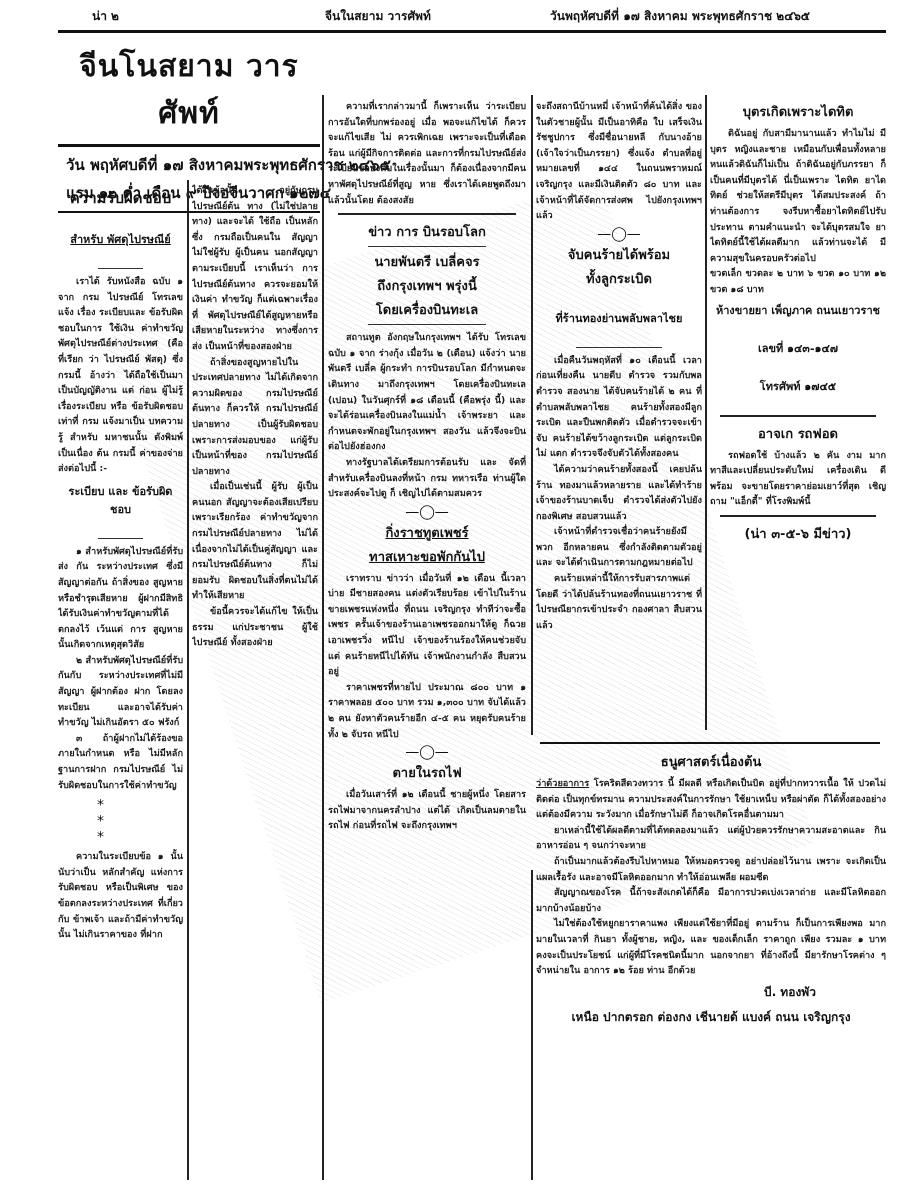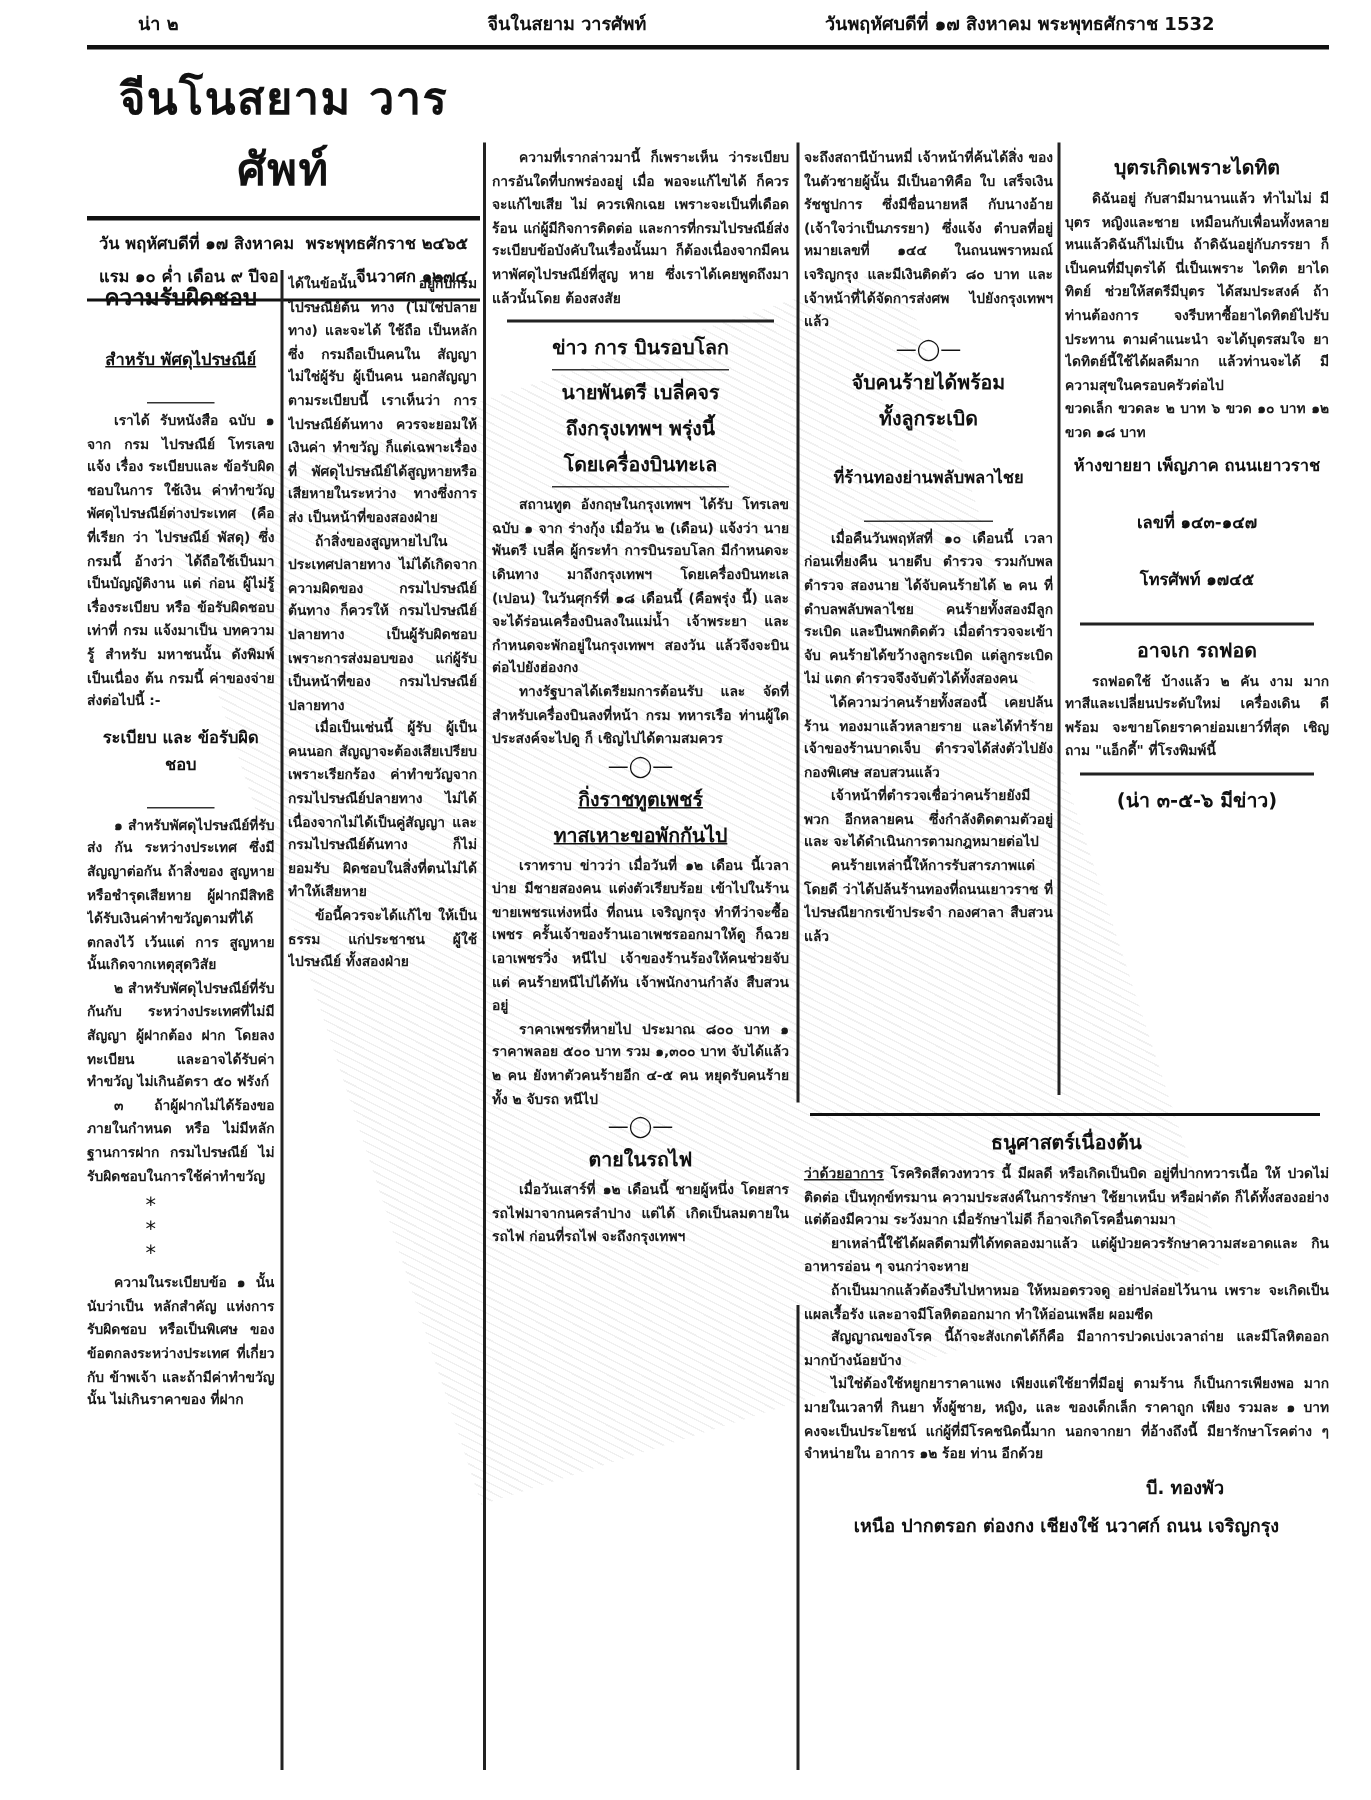--- a/index.html
+++ b/index.html
@@ -5,21 +5,21 @@
   html, body { margin:0; padding:0; background:#ffffff; }
   body { width:914px; height:1200px; position:relative; overflow:hidden;
          font-family:"DejaVu Sans", sans-serif; color:#111; }
   .page { position:absolute; left:0; top:0; width:820px; height:1200px; }
   .abs { position:absolute; }
   .runhead { font-size:12px; font-weight:bold; white-space:nowrap; }
   .rule { position:absolute; background:#111; }
   .vrule { position:absolute; width:2px; background:#222; }
   .col { position:absolute; overflow:hidden; }
   .mast-title { text-align:center; font-size:30px; font-weight:bold; letter-spacing:1px; }
-  .mast-date { font-size:11px; font-weight:bold; white-space:nowrap; }
+  .mast-date { font-size:15px; font-weight:bold; white-space:nowrap; }
   .head-lg { text-align:center; font-size:15px; font-weight:bold; margin:4px 0 2px; }
   .head-md { text-align:center; font-size:13px; font-weight:bold; margin:3px 0; }
   .head-sm { text-align:center; font-size:11px; font-weight:bold; margin:20px 0; }
   .under { text-decoration:underline; }
   .body-text { font-size:9.2px; line-height:15.6px; text-align:justify; font-weight:bold; color:#1a1a1a; }
   .indent { text-indent:18px; }
   .sep { height:2px; background:#222; margin:6px 10px; }
   .sep-thin { height:1px; background:#333; margin:4px 40px; }
   .ornament { text-align:center; font-size:14px; margin:2px 0; }
   .stars { text-align:center; font-size:14px; letter-spacing:40px; margin:4px 0; }
@@ -27,21 +27,21 @@
   .addr { text-align:center; font-size:12px; font-weight:bold; margin-top:6px; }
   .noise { position:absolute; background:repeating-linear-gradient(45deg, rgba(0,0,0,0.06) 0 1px, transparent 1px 5px); pointer-events:none; }
 </style>
 </head>
 <body>
 
 <div class="page">
 
   <div class="abs runhead" style="left:92px; top:6px;">น่า ๒</div>
   <div class="abs runhead" style="left:325px; top:6px;">จีนในสยาม วารศัพท์</div>
-  <div class="abs runhead" style="left:550px; top:6px;">วันพฤหัศบดีที่ ๑๗ สิงหาคม   พระพุทธศักราช 1532</div>
+  <div class="abs runhead" style="left:550px; top:6px;">วันพฤหัศบดีที่ ๑๗ สิงหาคม   พระพุทธศักราช ๒๔๖๕</div>
   <div class="rule" style="left:58px; top:30px; width:828px; height:3px;"></div>
 
   <div class="abs" style="left:58px; top:36px; width:262px; height:140px;">
     <div class="mast-title" style="margin-top:6px;">จีนโนสยาม วารศัพท์</div>
     <div style="height:3px; background:#111; margin:8px 0 6px;"></div>
     <div style="display:flex; justify-content:space-between; padding:0 8px;">
       <span class="mast-date">วัน พฤหัศบดีที่ ๑๗ สิงหาคม</span>
       <span class="mast-date">พระพุทธศักราช ๒๔๖๕</span>
     </div>
     <div style="display:flex; justify-content:space-between; padding:4px 8px 0;">
@@ -131,17 +131,17 @@
     <div class="head-md">ธนูศาสตร์เนื่องต้น</div>
     <div class="body-text">
       <span style="text-decoration:underline;">ว่าด้วยอาการ</span>
       <span>โรคริดสีดวงทวาร นี้ มีผลดี หรือเกิดเป็นบิด อยู่ที่ปากทวารเนื้อ ให้ ปวดไม่ติดต่อ เป็นทุกข์ทรมาน ความประสงค์ในการรักษา ใช้ยาเหน็บ หรือผ่าตัด ก็ได้ทั้งสองอย่าง แต่ต้องมีความ ระวังมาก เมื่อรักษาไม่ดี ก็อาจเกิดโรคอื่นตามมา</span>
     </div>
     <div class="body-text indent">ยาเหล่านี้ใช้ได้ผลดีตามที่ได้ทดลองมาแล้ว แต่ผู้ป่วยควรรักษาความสะอาดและ กินอาหารอ่อน ๆ จนกว่าจะหาย</div>
     <div class="body-text indent">ถ้าเป็นมากแล้วต้องรีบไปหาหมอ ให้หมอตรวจดู อย่าปล่อยไว้นาน เพราะ จะเกิดเป็นแผลเรื้อรัง และอาจมีโลหิตออกมาก ทำให้อ่อนเพลีย ผอมซีด</div>
     <div class="body-text indent">สัญญาณของโรค นี้ถ้าจะสังเกตได้ก็คือ มีอาการปวดเบ่งเวลาถ่าย และมีโลหิตออก มากบ้างน้อยบ้าง</div>
     <div class="body-text indent">ไม่ใช่ต้องใช้หยูกยาราคาแพง เพียงแต่ใช้ยาที่มีอยู่ ตามร้าน ก็เป็นการเพียงพอ มาก มายในเวลาที่ กินยา ทั้งผู้ชาย, หญิง, และ ของเด็กเล็ก ราคาถูก เพียง รวมละ ๑ บาท คงจะเป็นประโยชน์ แก่ผู้ที่มีโรคชนิดนี้มาก นอกจากยา ที่อ้างถึงนี้ มียารักษาโรคต่าง ๆ จำหน่ายใน อาการ ๑๒ ร้อย ท่าน อีกด้วย</div>
     <div class="sig">บี. ทองพัว</div>
-    <div class="addr">เหนือ ปากตรอก ต่องกง เชียงใช้ นวาศก์       ถนน เจริญกรุง</div>
+    <div class="addr">เหนือ ปากตรอก ต่องกง เชีนายด้ แบงค์       ถนน เจริญกรุง</div>
   </div>
 
   <div class="noise" style="left:200px; top:240px; width:520px; height:700px; transform:rotate(-18deg);"></div>
 </div>
 
 </body></html>

